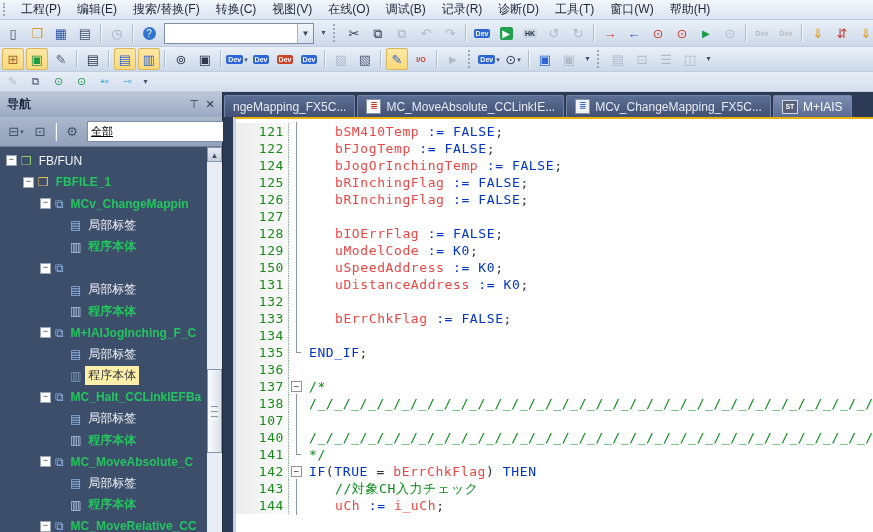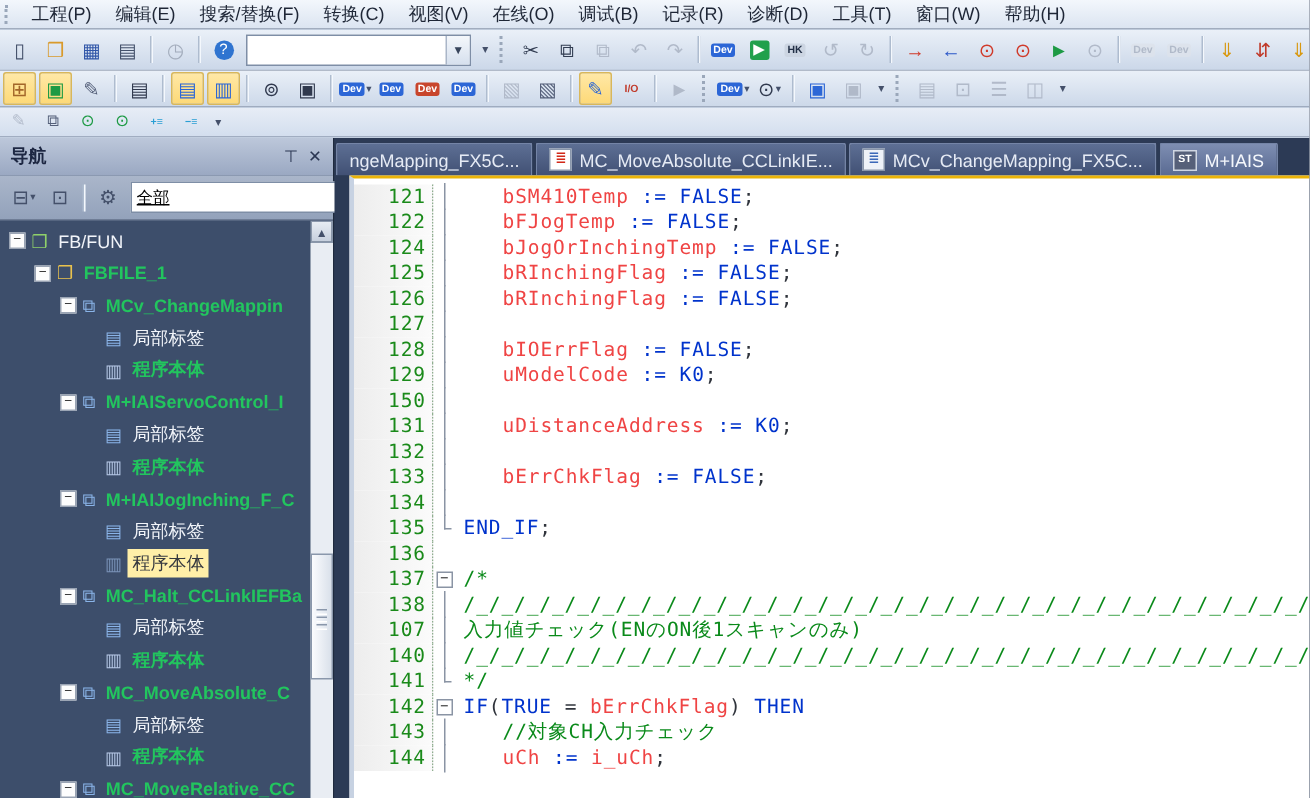--- a/index.html
+++ b/index.html
@@ -382,21 +382,20 @@
             <span class="tlabel tl-w">局部标签</span>
           </div>
           <div class="trow" style="padding-left: 57px;">
             <span style="width: 13px; flex: 0 0 auto;"></span>
             <span class="ticon" style="color: rgb(182, 200, 230);">▥</span>
             <span class="tlabel tl-r">程序本体</span>
           </div>
           <div class="trow" style="padding-left: 40px;">
             <span class="exp">−</span>
             <span class="ticon" style="color: rgb(138, 180, 232);">⧉</span>
-            <span class="tlabel tl-r">M+IAIServoControl_I</span>
           </div>
           <div class="trow" style="padding-left: 57px;">
             <span style="width: 13px; flex: 0 0 auto;"></span>
             <span class="ticon" style="color: rgb(138, 180, 232);">▤</span>
             <span class="tlabel tl-w">局部标签</span>
           </div>
           <div class="trow" style="padding-left: 57px;">
             <span style="width: 13px; flex: 0 0 auto;"></span>
             <span class="ticon" style="color: rgb(182, 200, 230);">▥</span>
             <span class="tlabel tl-r">程序本体</span>
@@ -523,20 +522,21 @@
             <span class="code" style="padding-left: 31px;"><span class="v">bIOErrFlag</span><span class="p"> </span><span class="b">:=</span><span class="p"> </span><span class="b">FALSE</span><span class="p">;</span></span>
           </div>
           <div class="cline">
             <span class="lnum">129</span>
             <span class="lmargin m-bar"></span>
             <span class="code" style="padding-left: 31px;"><span class="v">uModelCode</span><span class="p"> </span><span class="b">:=</span><span class="p"> </span><span class="b">K0</span><span class="p">;</span></span>
           </div>
           <div class="cline">
             <span class="lnum">150</span>
             <span class="lmargin m-bar"></span>
+            <span class="code" style="padding-left: 31px;"><span class="v">uSpeedAddress</span><span class="p"> </span><span class="b">:=</span><span class="p"> </span><span class="b">K0</span><span class="p">;</span></span>
           </div>
           <div class="cline">
             <span class="lnum">131</span>
             <span class="lmargin m-bar"></span>
             <span class="code" style="padding-left: 31px;"><span class="v">uDistanceAddress</span><span class="p"> </span><span class="b">:=</span><span class="p"> </span><span class="b">K0</span><span class="p">;</span></span>
           </div>
           <div class="cline">
             <span class="lnum">132</span>
             <span class="lmargin m-bar"></span>
             <span class="code" style="padding-left: 31px;"></span>
@@ -566,21 +566,20 @@
             <span class="code" style="padding-left: 5px;"><span class="c">/*</span></span>
           </div>
           <div class="cline">
             <span class="lnum">138</span>
             <span class="lmargin m-bar"></span>
             <span class="code" style="padding-left: 5px;"><span class="c">/_/_/_/_/_/_/_/_/_/_/_/_/_/_/_/_/_/_/_/_/_/_/_/_/_/_/_/_/_/_/_/_/_/_/_/_/_/_/_/_/_/_/_/_/</span></span>
           </div>
           <div class="cline">
             <span class="lnum">107</span>
             <span class="lmargin m-bar"></span>
-            <span class="code" style="padding-left: 5px;"><span class="c">入力値チェック(ENのON後1スキャンのみ)</span></span>
           </div>
           <div class="cline">
             <span class="lnum">140</span>
             <span class="lmargin m-bar"></span>
             <span class="code" style="padding-left: 5px;"><span class="c">/_/_/_/_/_/_/_/_/_/_/_/_/_/_/_/_/_/_/_/_/_/_/_/_/_/_/_/_/_/_/_/_/_/_/_/_/_/_/_/_/_/_/_/_/</span></span>
           </div>
           <div class="cline">
             <span class="lnum">141</span>
             <span class="lmargin m-end"></span>
             <span class="code" style="padding-left: 5px;"><span class="c">*/</span></span>

